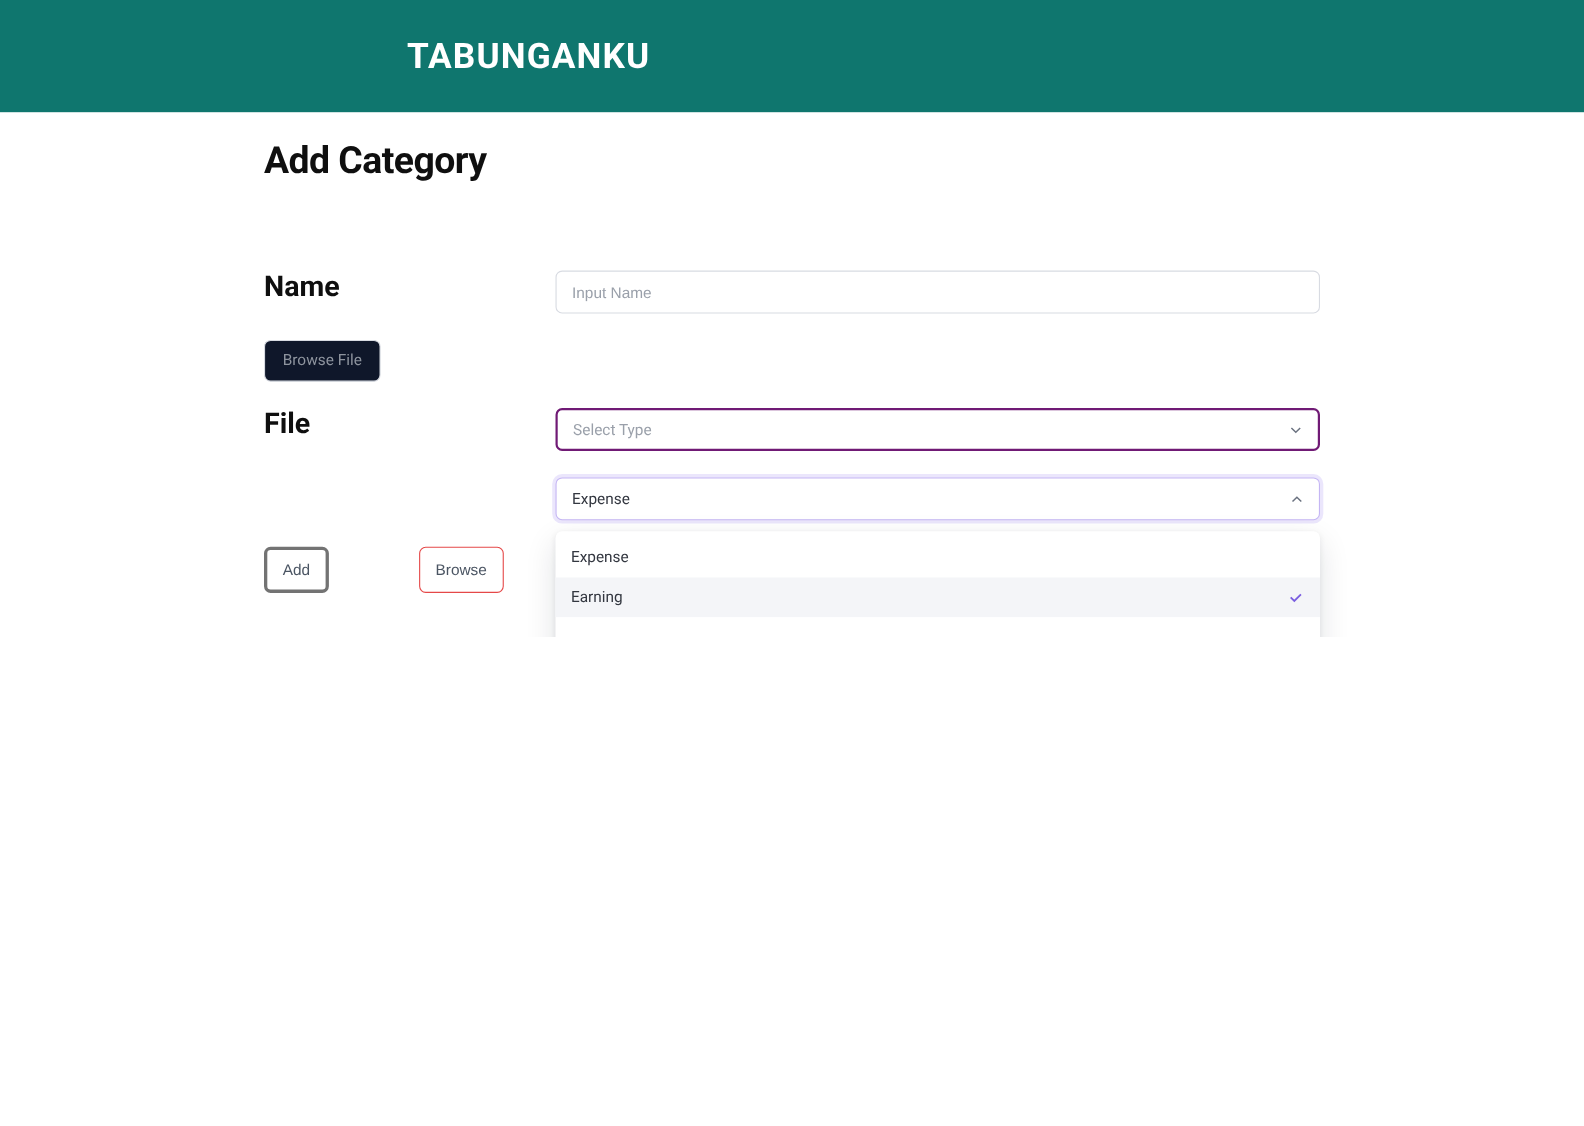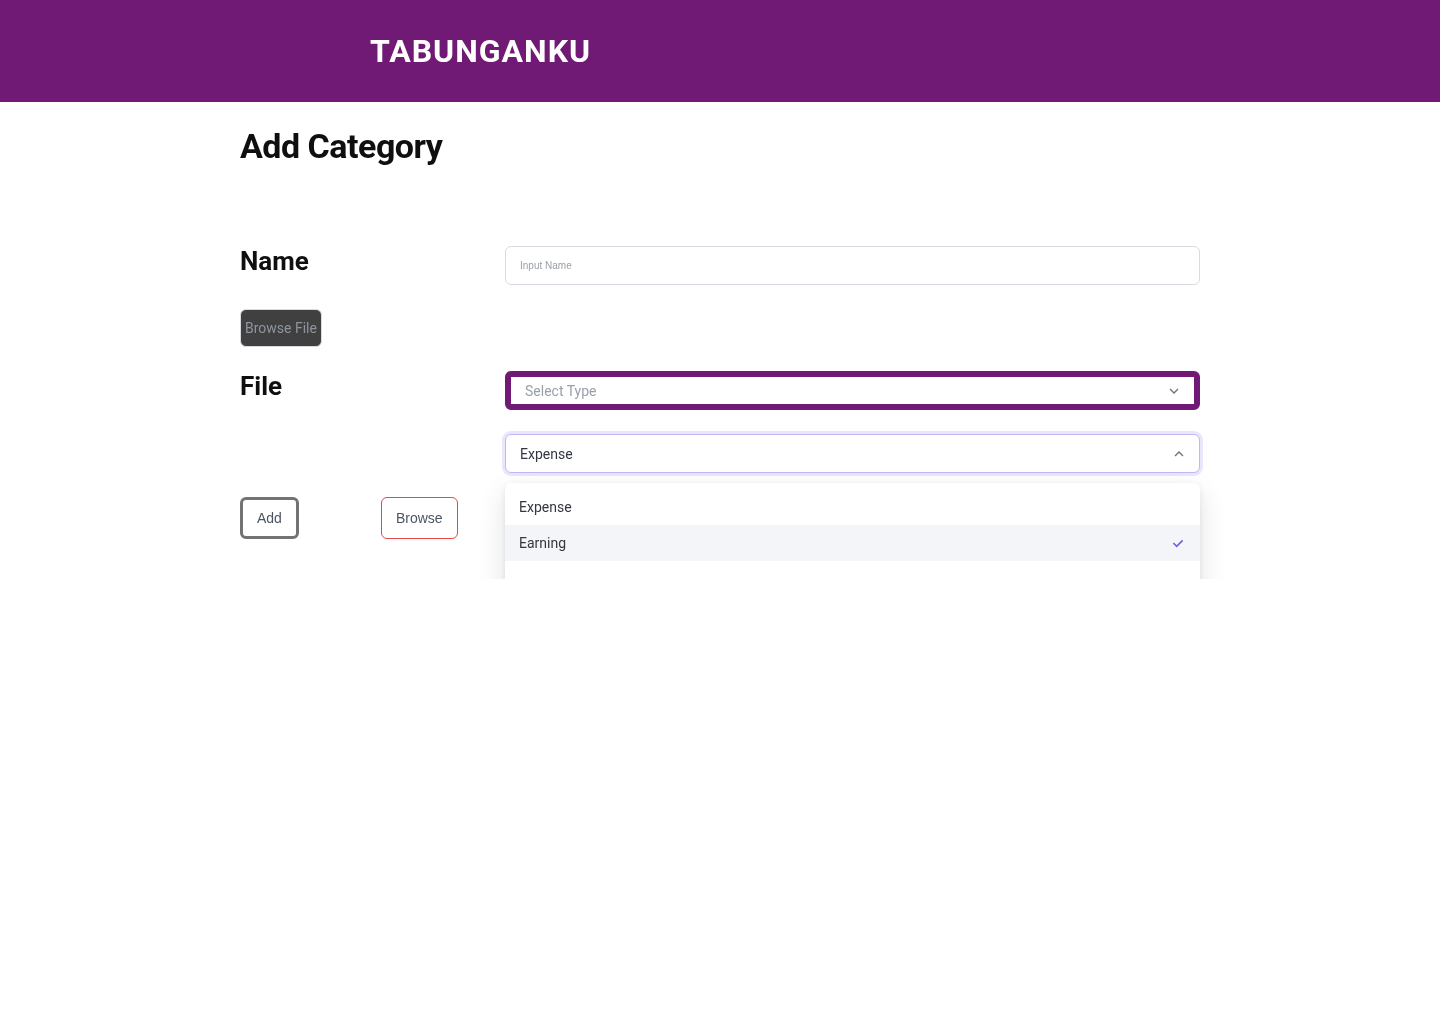--- a/index.html
+++ b/index.html
@@ -8,21 +8,21 @@
       box-sizing: border-box;
     }
 
     body {
       font-family: -apple-system, BlinkMacSystemFont, "Segoe UI", Roboto, "Helvetica Neue", Arial, sans-serif;
       background: #ffffff;
       color: #1a1a1a;
     }
 
     .header {
-      background: #701a75;
+      background: #0f766e;
       color: #ffffff;
       padding: 32px 12px;
       width: 100%;
     }
 
     .header-inner {
       max-width: 960px;
       margin: 0 auto;
       padding-left: 130px;
     }
@@ -64,54 +64,54 @@
       flex: 1;
     }
 
     .text-input {
       width: 100%;
       max-width: 290px;
       height: 39px;
       padding: 8px 14px;
       border: 1px solid #d8dbe2;
       border-radius: 6px;
-      font-size: 10px;
+      font-size: 14px;
       color: #202020;
       background: #ffffff;
     }
 
     .text-input::placeholder {
       color: #9aa0aa;
     }
 
     .browse-btn {
       display: inline-block;
-      padding: 10px 4px;
+      padding: 10px 16px;
       border: 1px solid #d8dbe2;
       border-radius: 6px;
       font-size: 14px;
       color: #8e949e;
-      background: #404040;
+      background: #0f172a;
       cursor: pointer;
     }
 
     .select-wrapper {
       position: relative;
       width: 100%;
       max-width: 290px;
     }
 
     .select-box {
       display: flex;
       align-items: center;
       justify-content: space-between;
       width: 100%;
       height: 39px;
       padding: 8px 12px 8px 14px;
-      border: 6px solid #701a75;
+      border: 2px solid #701a75;
       border-radius: 6px;
       font-size: 14px;
       color: #9aa0aa;
       background: #ffffff;
       cursor: pointer;
     }
 
     .select-box.focused-ring {
       border: 1px solid #c5b6f4;
       box-shadow: 0 0 0 3px rgba(183, 165, 245, 0.28);

